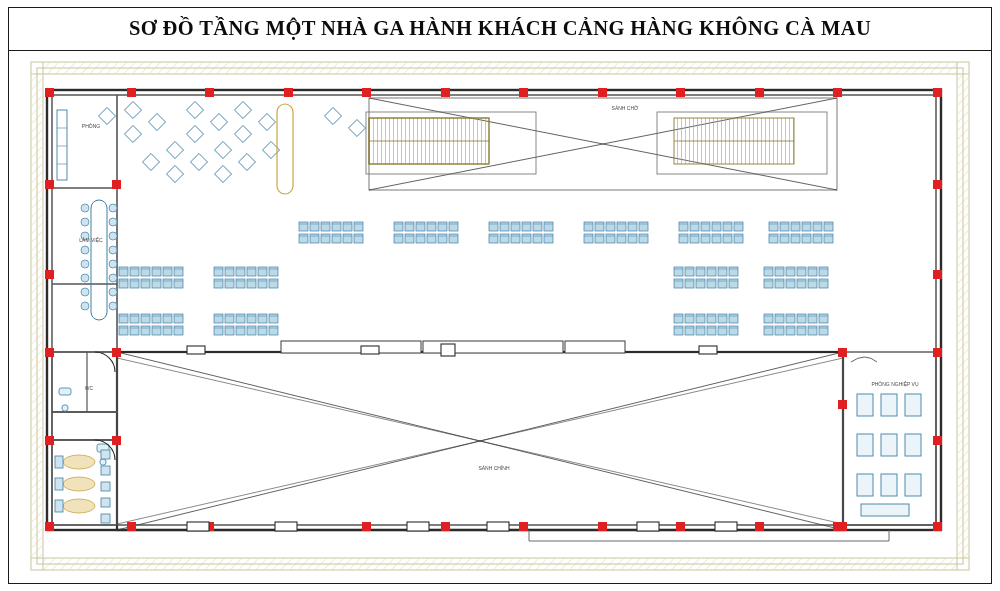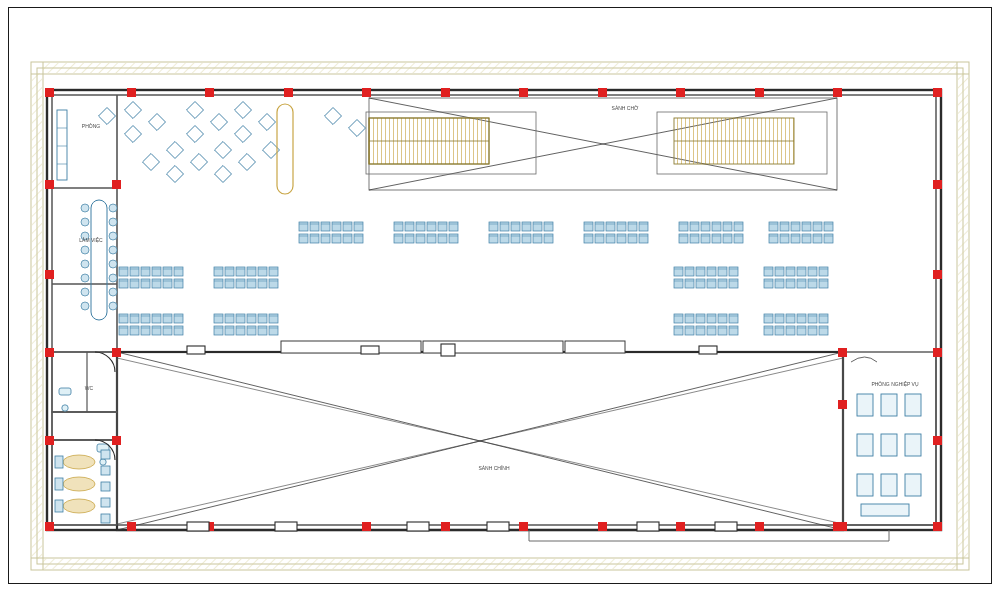--- a/index.html
+++ b/index.html
@@ -19,20 +19,23 @@
 
   .tiny-label{font-family:"Liberation Sans",sans-serif;}
 </style>
 </head>
 <body>
 
 <div class="page">
 
   <div class="outer-frame"></div>
 
+  <div class="title-bar">
+    <div class="title-text">SƠ ĐỒ TẦNG MỘT NHÀ GA HÀNH KHÁCH CẢNG HÀNG KHÔNG CÀ MAU</div>
+  </div>
 
   <div class="draw-area">
     <svg width="982" height="531" viewBox="0 0 982 531" xmlns="http://www.w3.org/2000/svg">
 
       <defs>
         <pattern id="hatchA" width="6" height="6" patternTransform="rotate(45)" patternUnits="userSpaceOnUse">
           <line x1="0" y1="0" x2="0" y2="6" stroke="#d9d3a2" stroke-width="1.6"></line>
         </pattern>
         <pattern id="stairHatch" width="4" height="4" patternUnits="userSpaceOnUse">
           <line x1="0" y1="0" x2="0" y2="4" stroke="#c9a646" stroke-width="1.3"></line>

